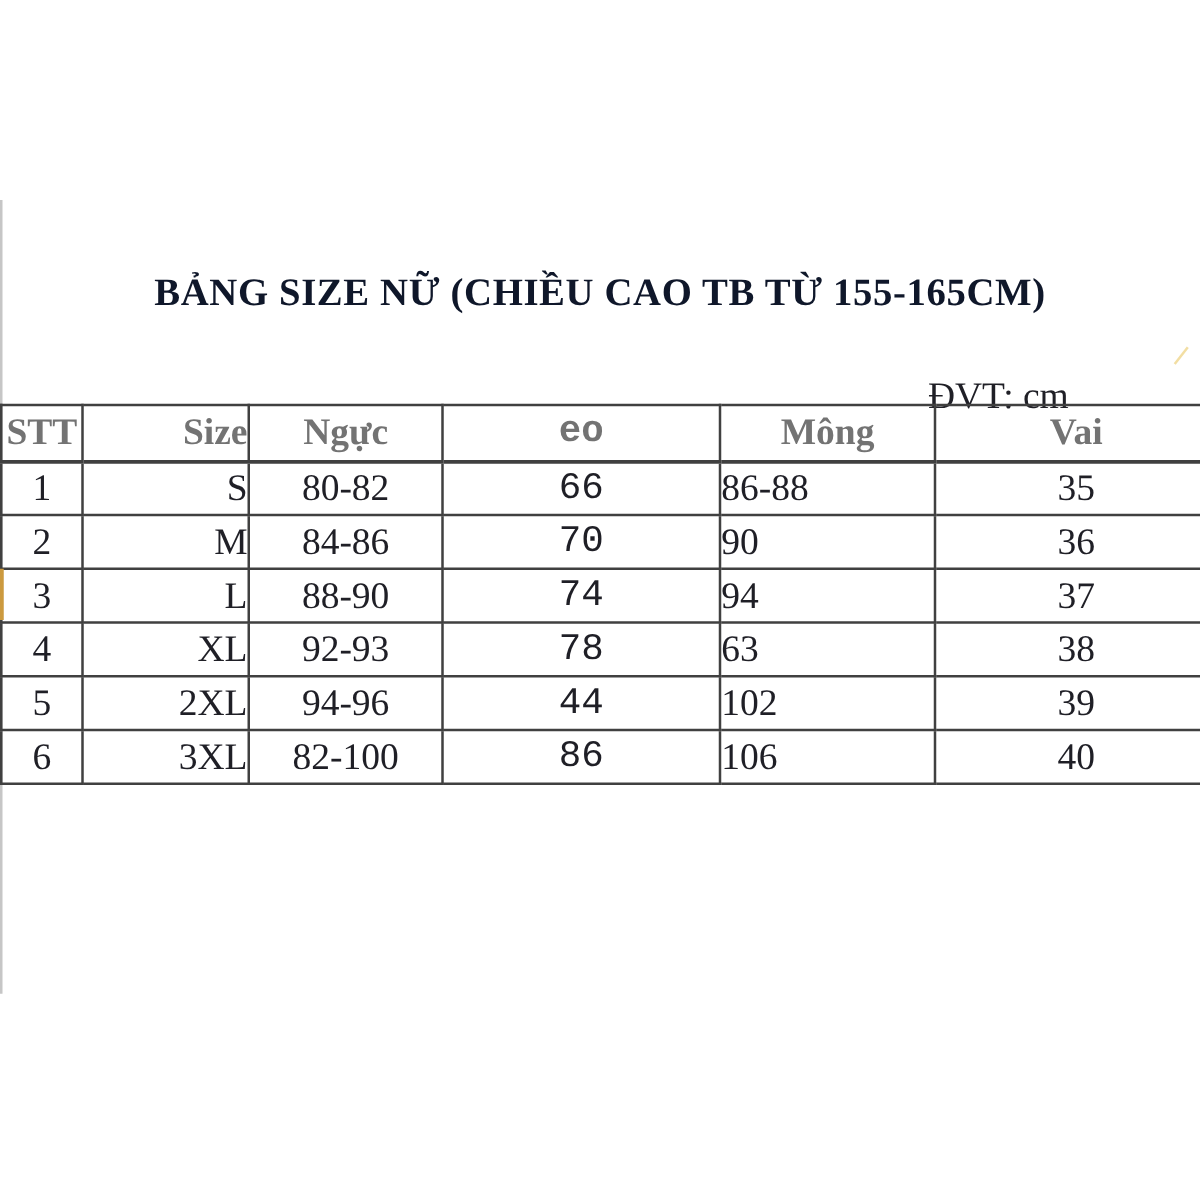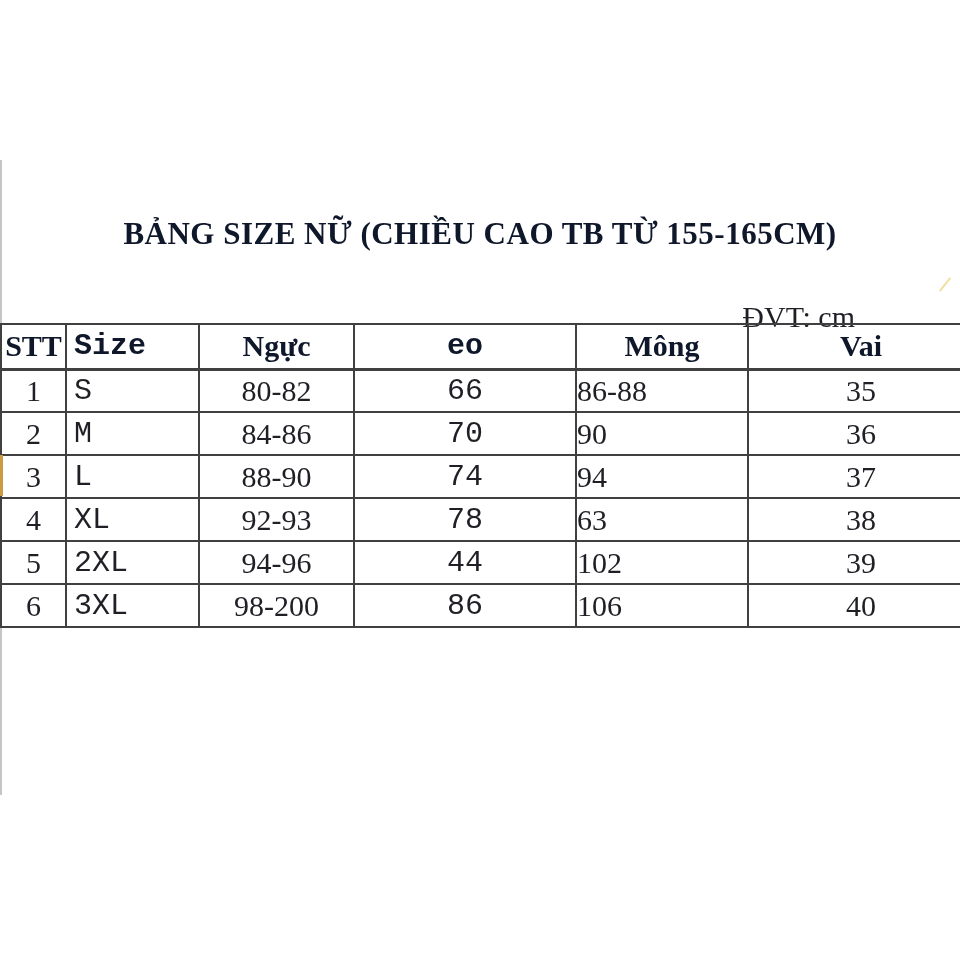--- a/index.html
+++ b/index.html
@@ -50,24 +50,24 @@
   #size-table th, #size-table td{
     border:2px solid #404040;
     font-size:30px;
     padding:0;
     vertical-align:middle;
     overflow:hidden;
     white-space:nowrap;
   }
   #size-table thead tr{height:45px;}
   #size-table tbody tr{height:43px;}
-  #size-table th{font-weight:bold;border-bottom-width:3px;color:#0f172a;}
+  #size-table th{font-weight:bold;border-bottom-width:3px;color:#737373;}
   #size-table td{font-weight:normal;}
   .col0{width:63px;text-align:center;}
-  .col1{width:124px;text-align:left;padding-left:7px !important;font-family:Liberation Mono, monospace;}
+  .col1{width:124px;text-align:right;padding-left:7px !important;}
   .col2{width:153px;text-align:center;}
   .col3{width:220px;text-align:center;font-family:Liberation Mono, monospace;}
   .col4{width:170px;}
   .col5{width:224px;text-align:center;}
 </style>
 </head>
 <body>
 
 <div id="canvas">
 
@@ -127,21 +127,21 @@
           <td class="col0">5</td>
           <td class="col1">2XL</td>
           <td class="col2">94-96</td>
           <td class="col3">44</td>
           <td class="col4">102</td>
           <td class="col5">39</td>
         </tr>
         <tr>
           <td class="col0">6</td>
           <td class="col1">3XL</td>
-          <td class="col2">98-200</td>
+          <td class="col2">82-100</td>
           <td class="col3">86</td>
           <td class="col4">106</td>
           <td class="col5">40</td>
         </tr>
       </tbody>
   </table>
 
   <div id="row3-marker"></div>
 
 </div>

